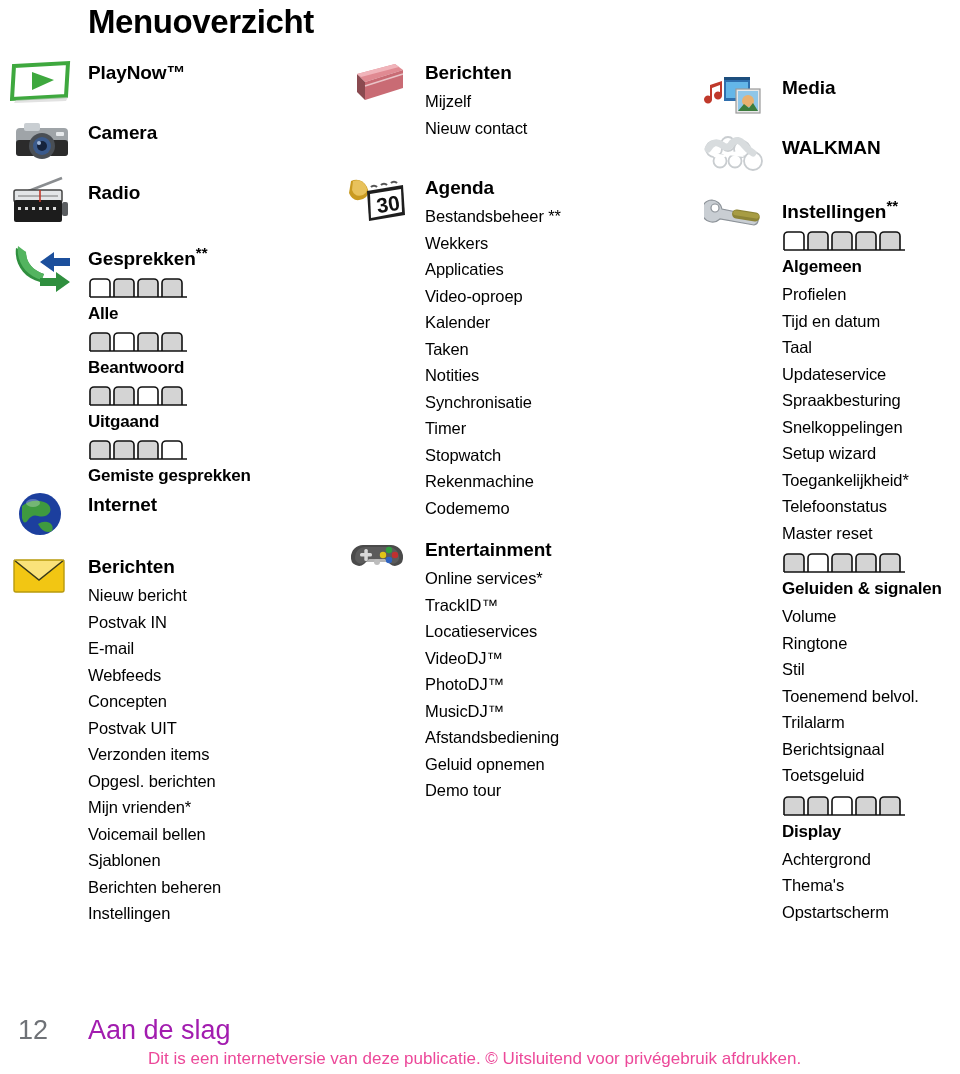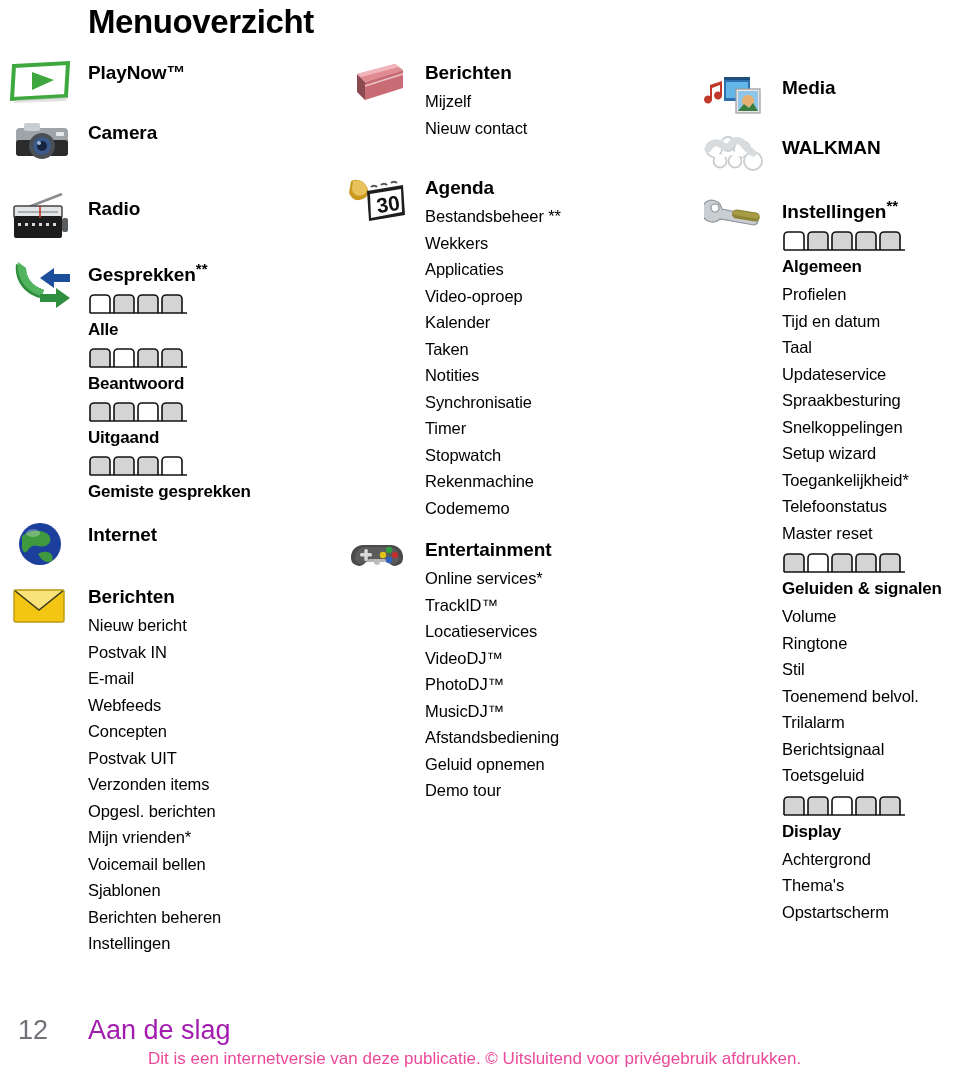--- a/index.html
+++ b/index.html
@@ -169,21 +169,21 @@
             <circle cx="29" cy="25" r="2" fill="#9fb6d8"></circle>
             <rect x="46" y="14" width="8" height="4" rx="1" fill="#e7eaec"></rect>
           </svg>
         </div>
       </div>
       <div class="entries">
         <div class="heading">Camera</div>
       </div>
     </div>
 
-    <div class="group" style="height:60px;margin-top:16px;">
+    <div class="group" style="height:60px;">
       <div class="gutter">
         <div class="icon" style="top:-2px;">
           <svg width="62" height="52" viewBox="0 0 62 52">
             <line x1="16" y1="16" x2="52" y2="2" stroke="#8a8d90" stroke-width="2.5"></line>
             <rect x="4" y="14" width="48" height="12" rx="2" fill="#e3e5e7" stroke="#444" stroke-width="1.5"></rect>
             <rect x="4" y="24" width="48" height="22" rx="2" fill="#1c1c1c"></rect>
             <line x1="8" y1="20" x2="48" y2="20" stroke="#777" stroke-width="1"></line>
             <line x1="30" y1="14" x2="30" y2="26" stroke="#c0392b" stroke-width="1.6"></line>
             <g fill="#dadada">
               <rect x="8" y="31" width="3" height="3"></rect>
@@ -263,21 +263,21 @@
               <path d="M50 20 V6 a4 4 0 0 1 4 -4 h12 a4 4 0 0 1 4 4 V20"></path>
               <path d="M74 20 V6 a4 4 0 0 1 4 -4 h12 a4 4 0 0 1 4 4 V20" fill="#ffffff"></path>
             </g>
             <line x1="2" y1="20" x2="99" y2="20" stroke="#111" stroke-width="1.6"></line>
           </svg>
         </div>
         <div class="subheading">Gemiste gesprekken</div>
       </div>
     </div>
 
-    <div class="group" style="height:62px; margin-top:14px;">
+    <div class="group" style="height:62px; ">
       <div class="gutter">
         <div class="icon" style="top:0px; left:8px;">
           <svg width="48" height="48" viewBox="0 0 48 48">
             <circle cx="24" cy="24" r="21" fill="#1c3f9e"></circle>
             <path d="M6 16 q10 -8 22 -4 q8 3 6 10 q-4 6 -12 4 q-6 -2 -10 4 q-4 6 -6 -2 Z" fill="#3f9a3f"></path>
             <path d="M22 34 q6 -4 12 -1 q4 3 2 8 q-8 4 -14 -7 Z" fill="#3f9a3f"></path>
             <ellipse cx="17" cy="13" rx="7" ry="4" fill="#ffffff" opacity="0.28"></ellipse>
           </svg>
         </div>
       </div>

